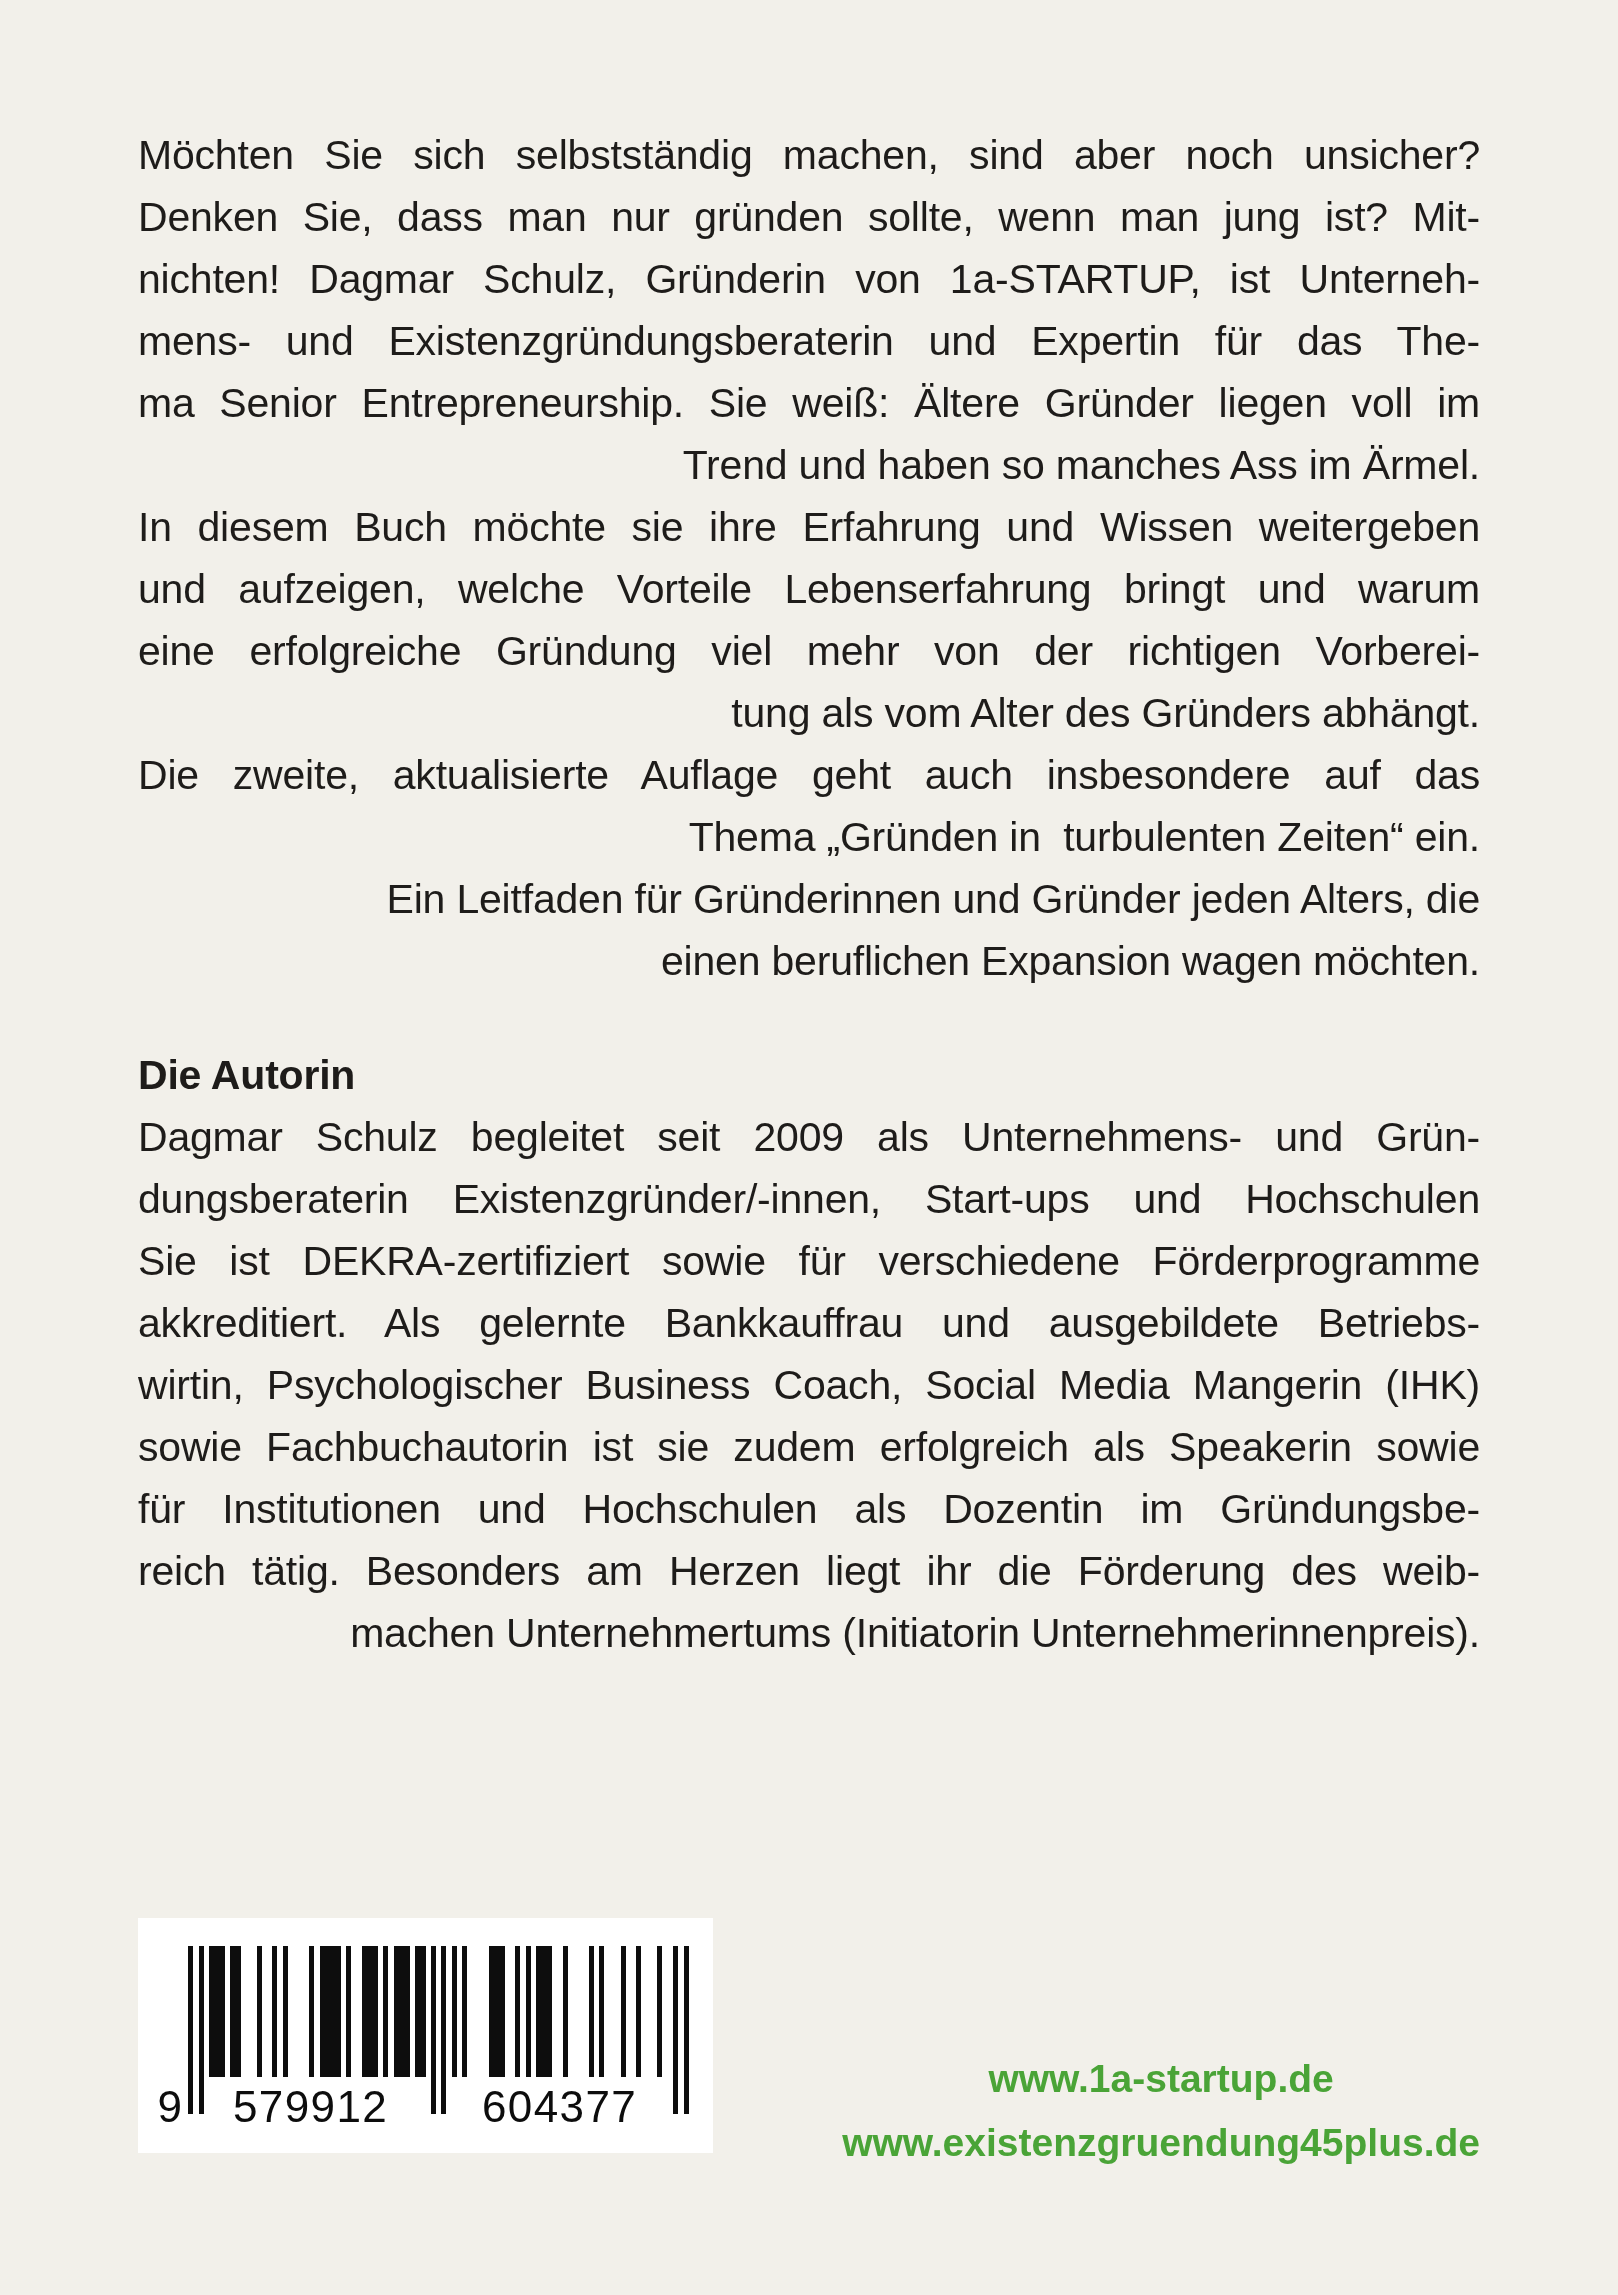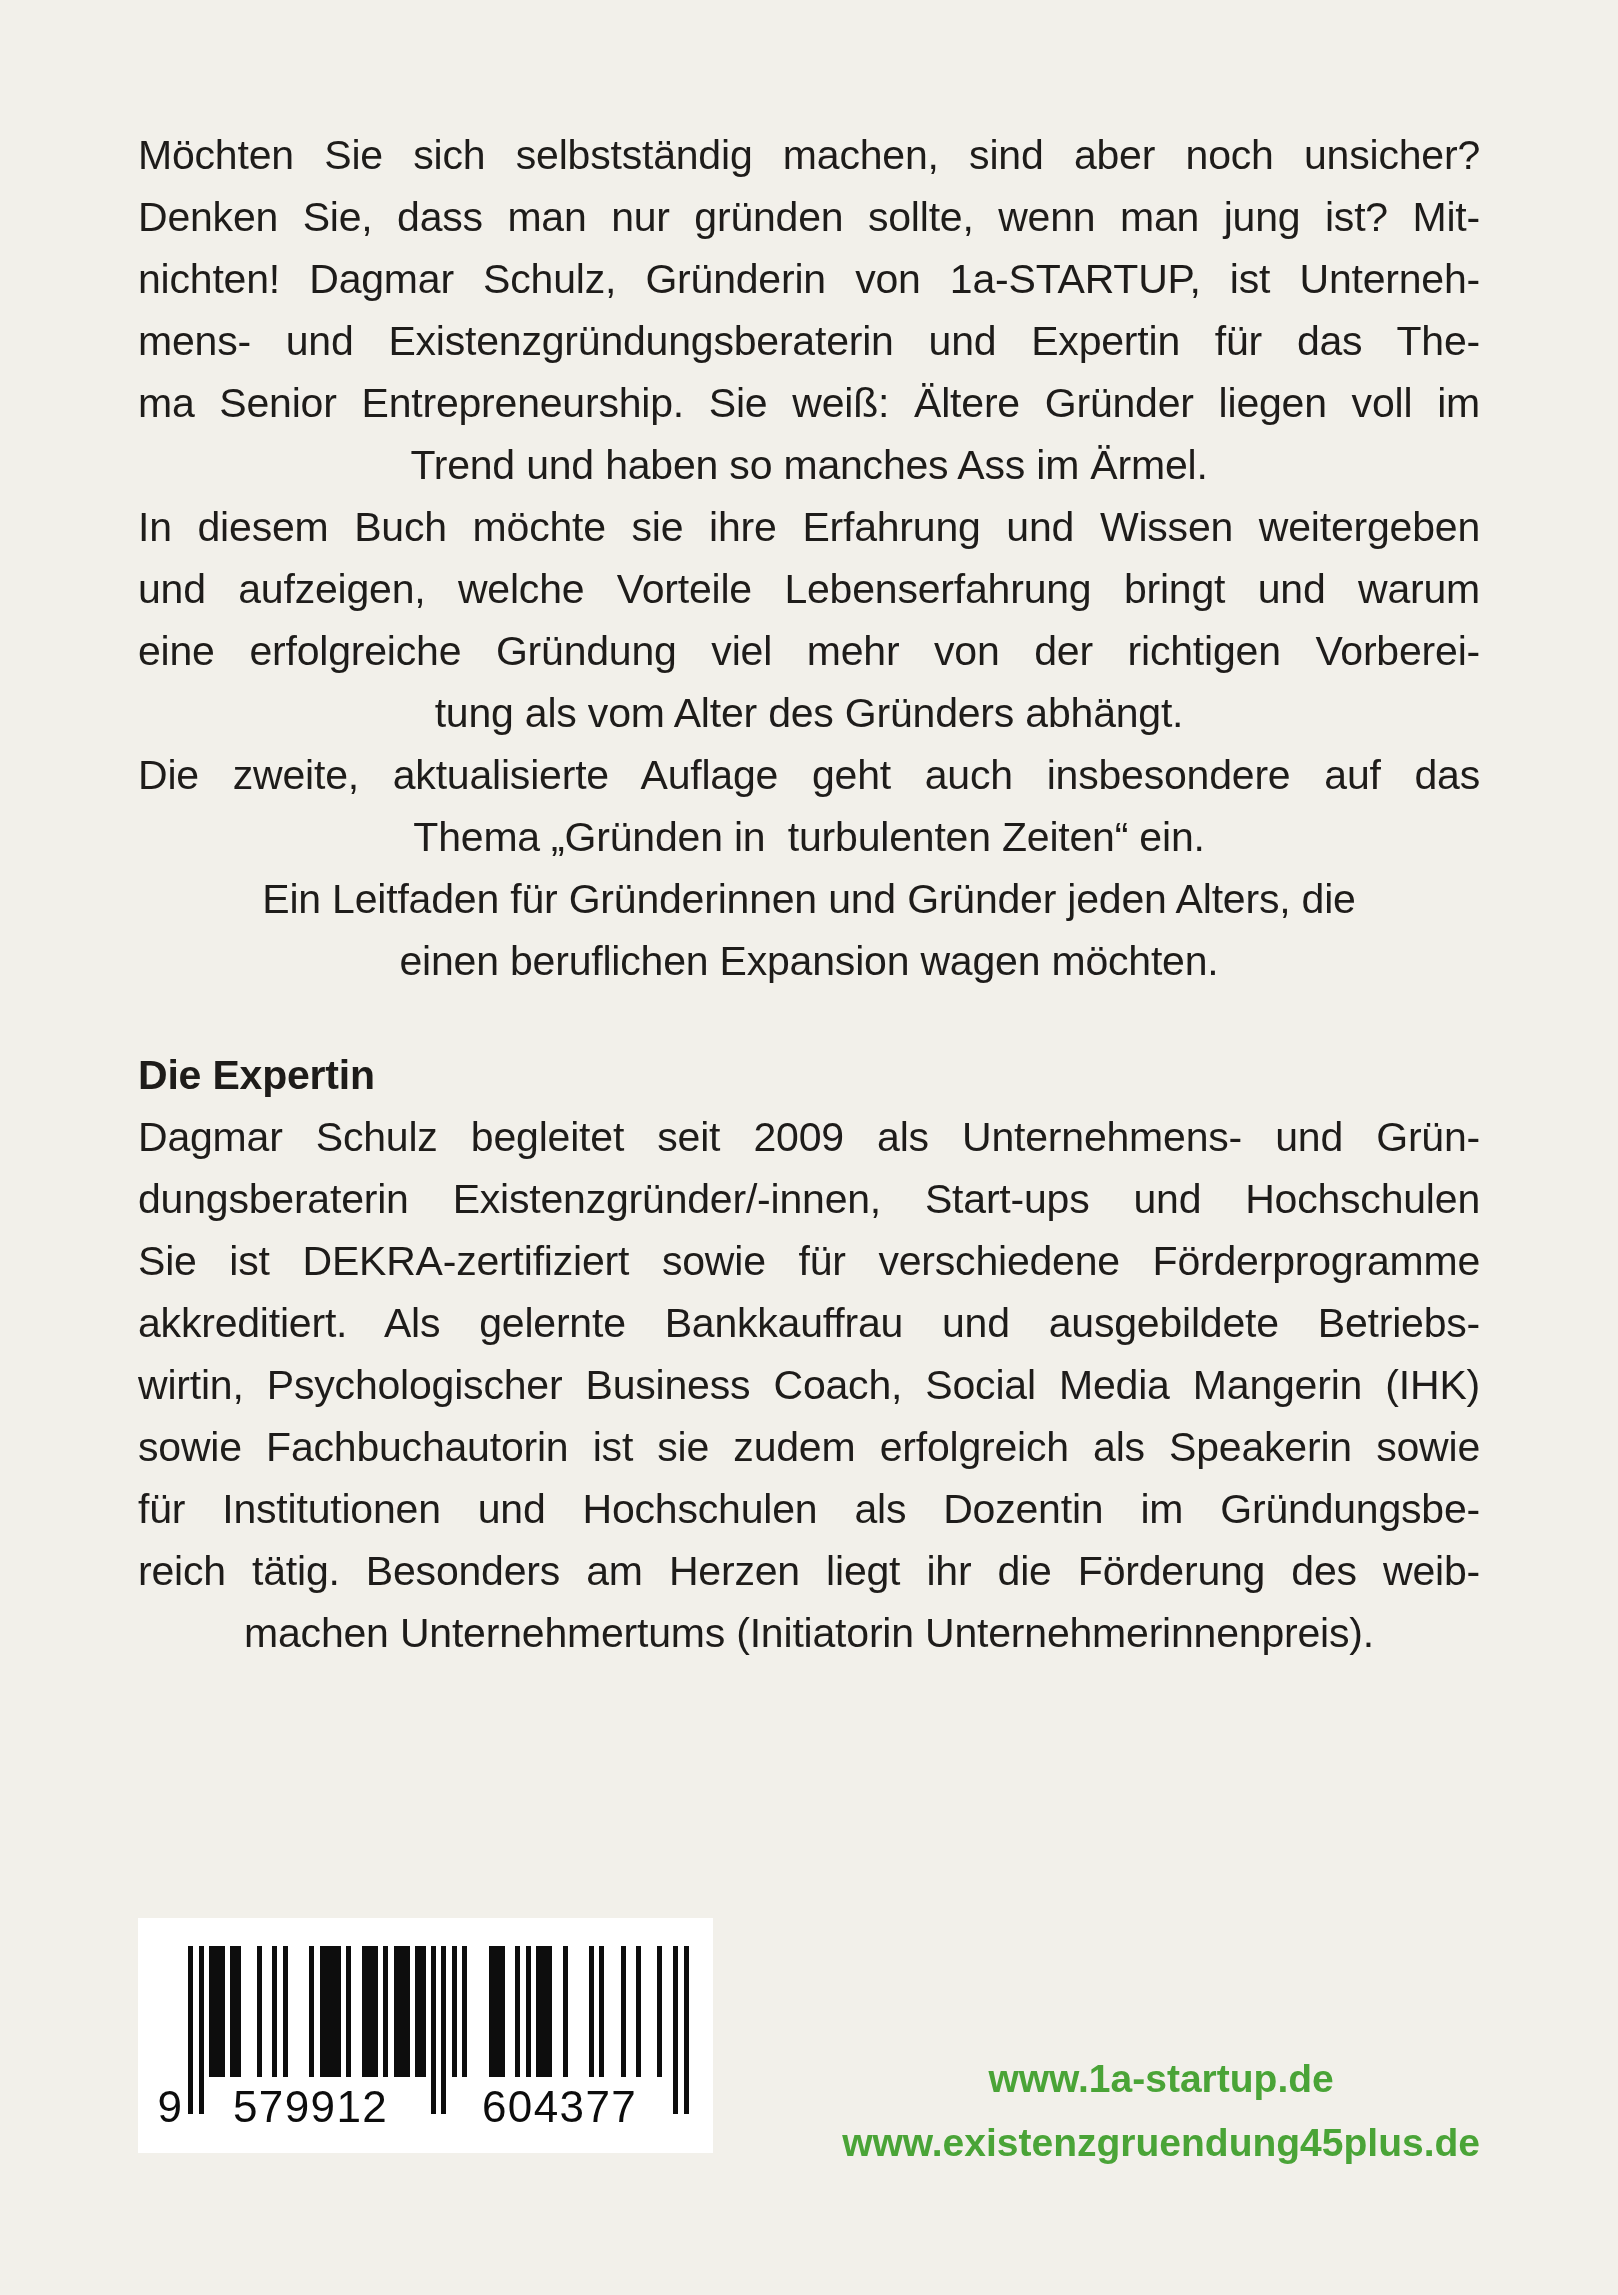--- a/index.html
+++ b/index.html
@@ -12,21 +12,21 @@
   .cover{position:relative;width:1618px;height:2295px;background:#f2f0ea;}
 
   
   .textblock{
     position:absolute;left:138px;top:124px;width:1342px;
     font-size:41px;line-height:62px;letter-spacing:-0.2px;
     color:#1e1c1a;
   }
   .line{width:100%;}
   .line.j{text-align:justify;text-align-last:justify;}
-  .line.l{text-align:center;white-space:pre-wrap;}
+  .line.l{text-align:right;white-space:pre-wrap;}
   .heading{
     font-size:41px;line-height:62px;font-weight:700;
     margin:52px 0 0 0;
   }
 
   
   .barcode-box{
     position:absolute;left:138px;top:1918px;width:575px;height:235px;
     background:#ffffff;
   }
@@ -70,21 +70,21 @@
         <div class="line l">tung als vom Alter des Gründers abhängt.</div>
       </div>
     <div>
         <div class="line j">Die zweite, aktualisierte Auflage geht auch insbesondere auf das</div>
         <div class="line l">Thema „Gründen in  turbulenten Zeiten“ ein.</div>
       </div>
     <div>
         <div class="line l">Ein Leitfaden für Gründerinnen und Gründer jeden Alters, die</div>
         <div class="line l">einen beruflichen Expansion wagen möchten.</div>
       </div>
-    <h2 class="heading">Die Expertin</h2>
+    <h2 class="heading">Die Autorin</h2>
     <div>
         <div class="line j">Dagmar Schulz begleitet seit 2009 als Unternehmens- und Grün-</div>
         <div class="line j">dungsberaterin Existenzgründer/-innen, Start-ups und Hochschulen</div>
         <div class="line j">Sie ist DEKRA-zertifiziert sowie für verschiedene Förderprogramme</div>
         <div class="line j">akkreditiert. Als gelernte Bankkauffrau und ausgebildete Betriebs-</div>
         <div class="line j">wirtin, Psychologischer Business Coach, Social Media Mangerin (IHK)</div>
         <div class="line j">sowie Fachbuchautorin ist sie zudem erfolgreich als Speakerin sowie</div>
         <div class="line j">für Institutionen und Hochschulen als Dozentin im Gründungsbe-</div>
         <div class="line j">reich tätig. Besonders am Herzen liegt ihr die Förderung des weib-</div>
         <div class="line l">machen Unternehmertums (Initiatorin Unternehmerinnenpreis).</div>

